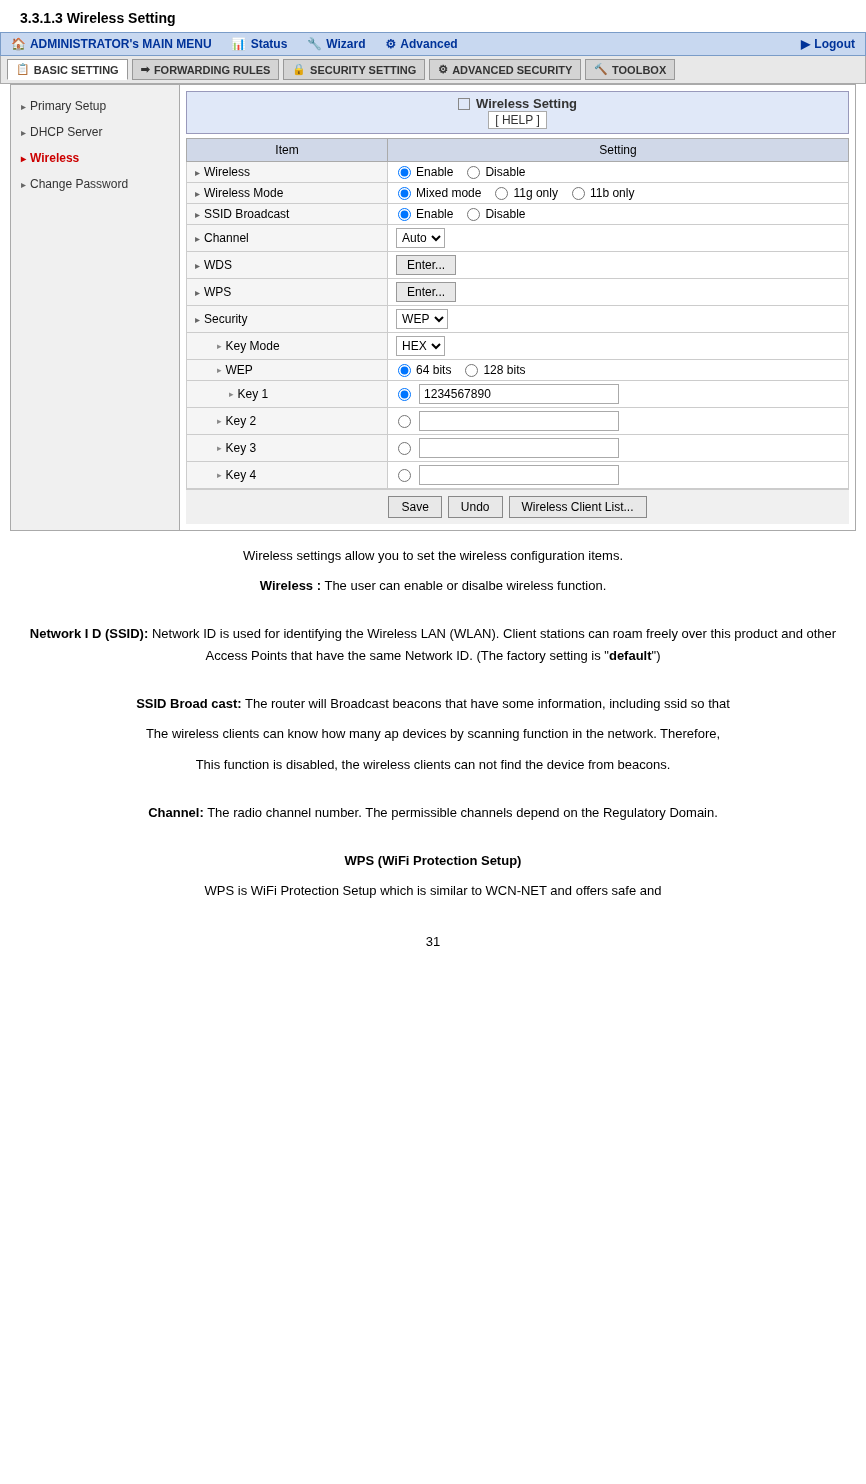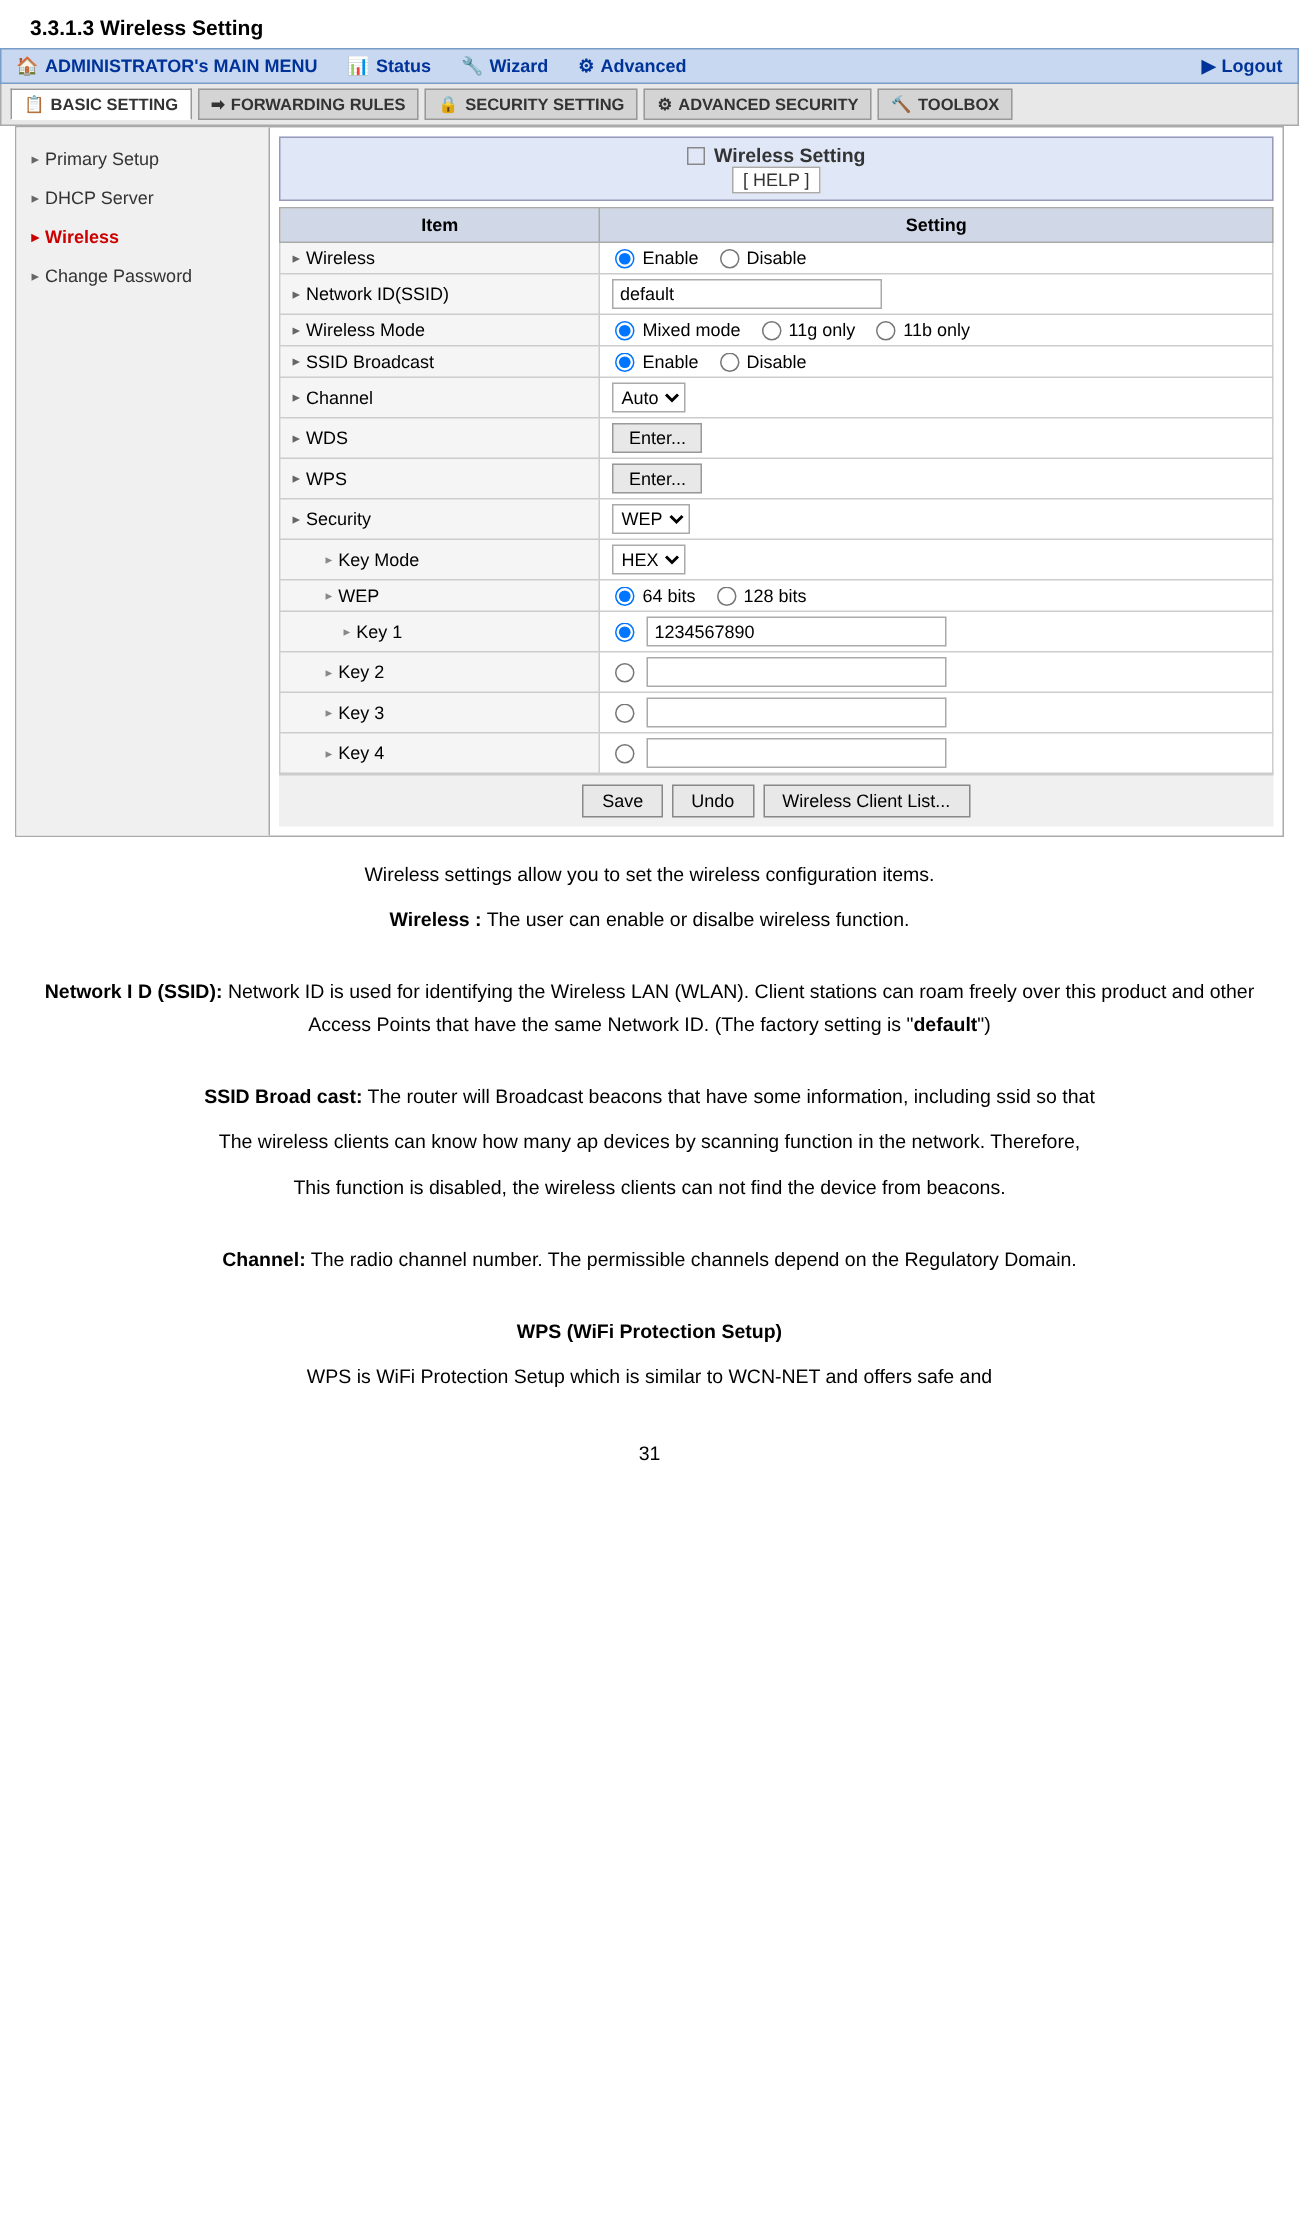--- a/index.html
+++ b/index.html
@@ -28,21 +28,21 @@
     .sidebar-item.active::before { content: '▸'; color: #c00; }
 
     
     .content { flex: 1; padding: 6px; }
     .content-header { display: flex; justify-content: space-between; align-items: center; background: #e0e8f8; border: 1px solid #99b; padding: 4px 8px; margin-bottom: 4px; flex-direction: column; }
     .content-title { font-size: 13px; font-weight: bold; color: #333; display: flex; align-items: center; gap: 6px; }
     .content-help { font-size: 12px; color: #333; border: 1px solid #aaa; padding: 1px 6px; background: #fff; }
 
     
     .settings-table { width: 100%; border-collapse: collapse; border: 1px solid #aaa; }
-    .settings-table th { background: #d0d8e8; border: 1px solid #aaa; padding: 4px 24px; font-size: 12px; font-weight: bold; text-align: center; }
+    .settings-table th { background: #d0d8e8; border: 1px solid #aaa; padding: 4px 24px; font-size: 12px; font-weight: normal; text-align: center; }
     .settings-table td { border: 1px solid #ccc; padding: 3px 8px; font-size: 12px; vertical-align: middle; }
     .settings-table td:first-child { background: #f5f5f5; white-space: nowrap; }
     .settings-table td.sub-item { padding-left: 24px; }
 
     
     .item-label { display: flex; align-items: center; gap: 4px; }
     .item-label::before { content: '▸'; font-size: 10px; color: #666; }
     .item-label.sub::before { content: '▸'; font-size: 9px; color: #888; }
 
     
@@ -169,28 +169,20 @@
               <label class="radio-option">
                 <input type="radio" name="wireless" checked="" style=""> Enable
               </label>
               <label class="radio-option">
                 <input type="radio" name="wireless" style=""> Disable
               </label>
             </div>
           </td>
         </tr>
 
-        <tr>
-          <td>
-              <span class="item-label">Network ID(SSID)</span>
-            </td>
-          <td>
-            <input type="text" class="text-input" value="default" style="">
-          </td>
-        </tr>
 
         <tr>
           <td>
               <span class="item-label">Wireless Mode</span>
             </td>
           <td>
             <div class="radio-group">
               <label class="radio-option">
                 <input type="radio" name="wmode" checked="" style=""> Mixed mode
               </label>

